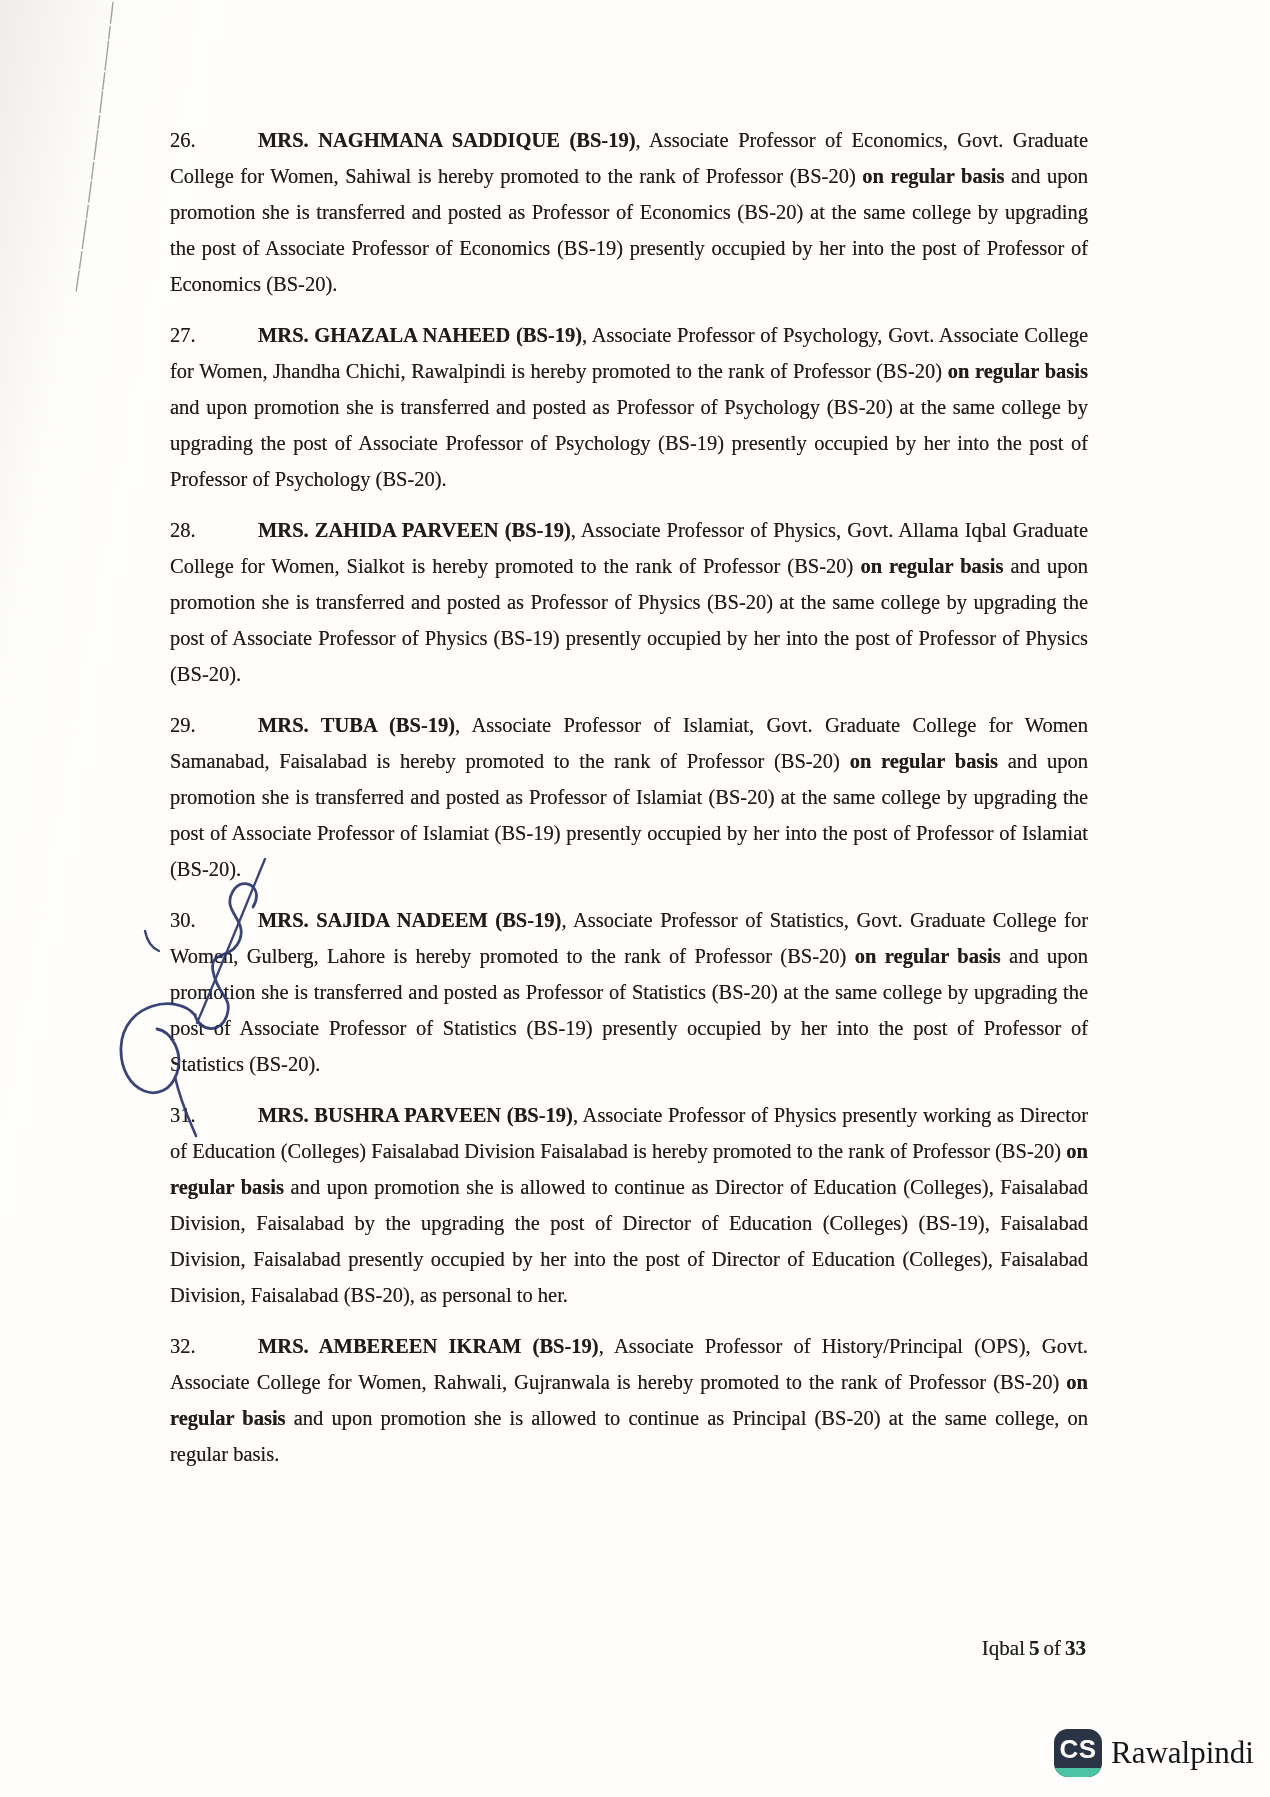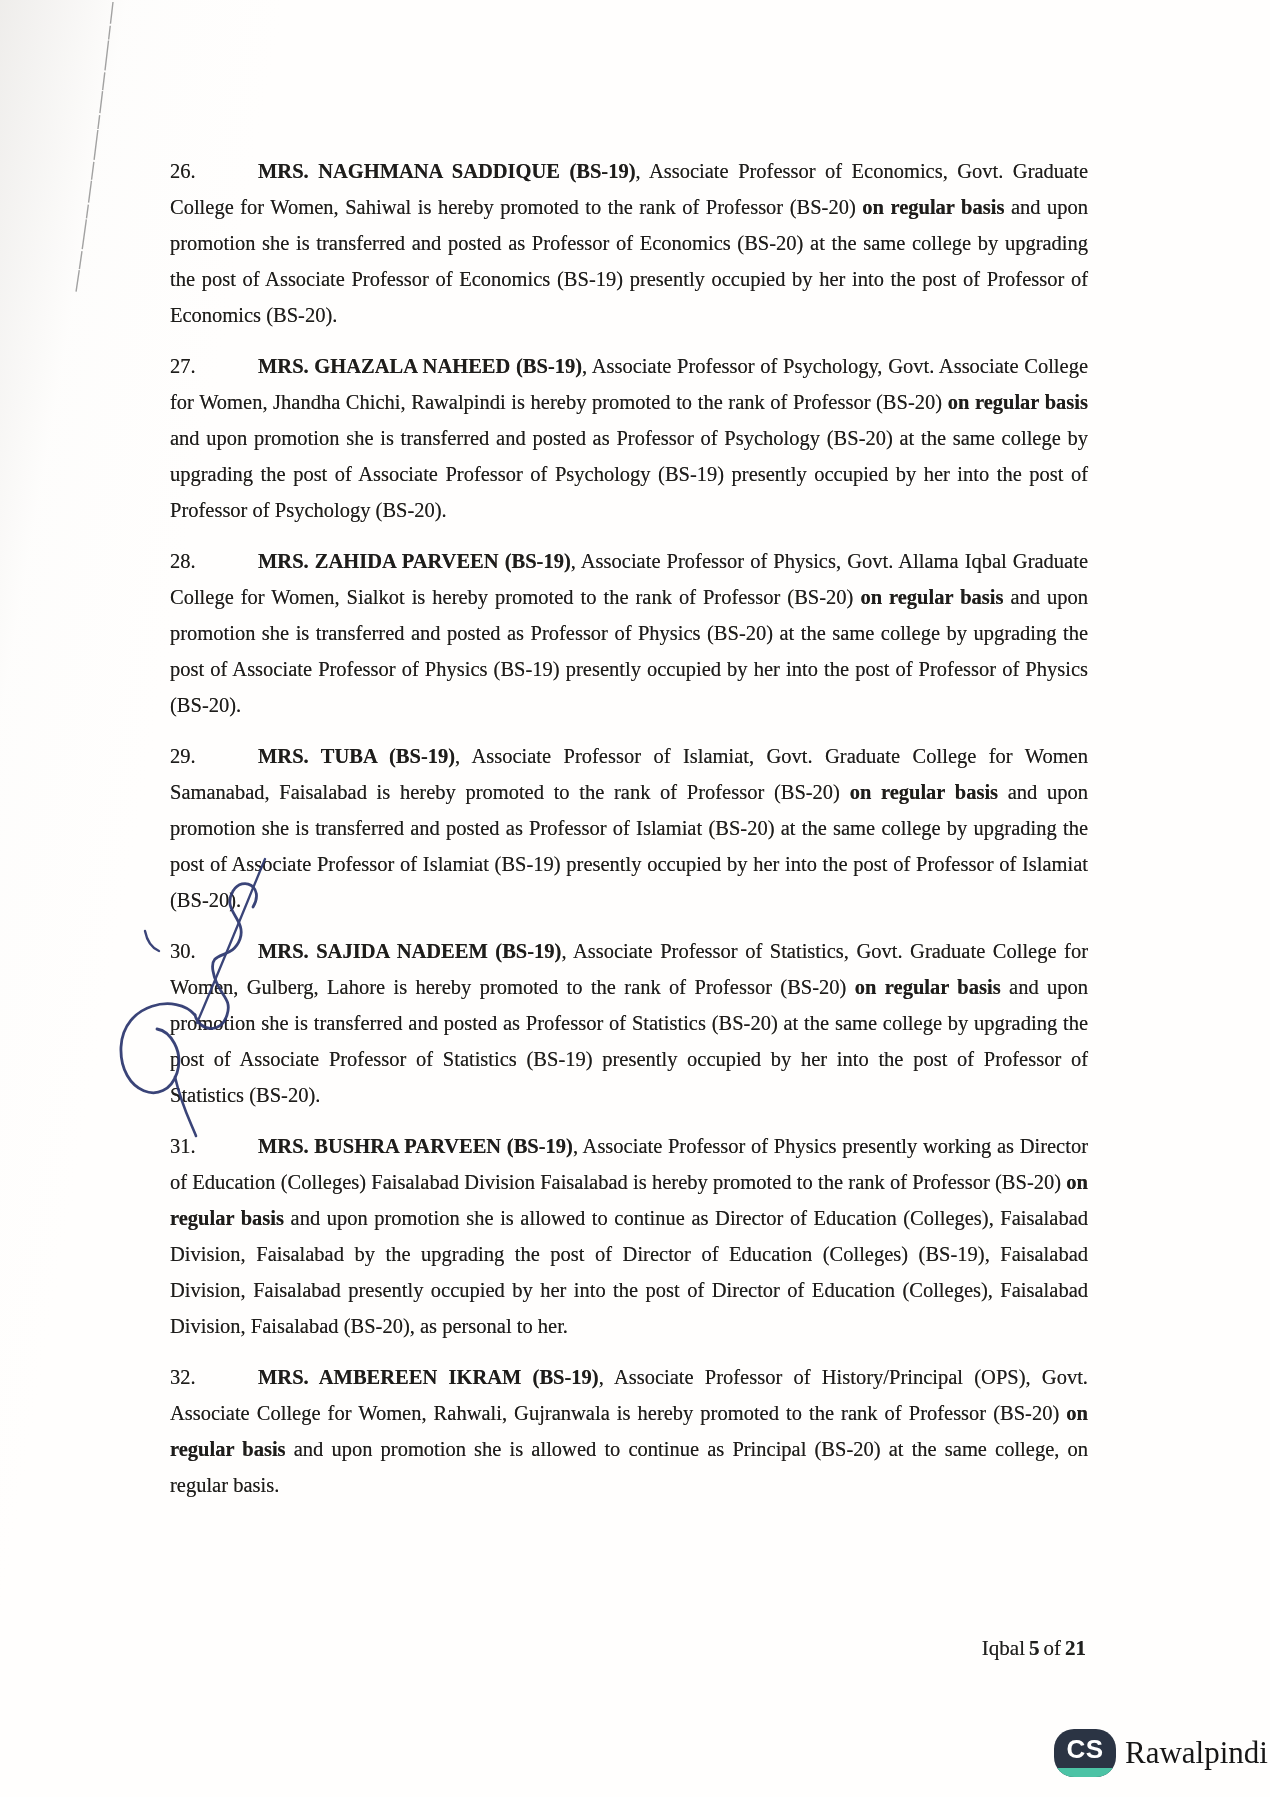--- a/index.html
+++ b/index.html
@@ -21,21 +21,20 @@
   .scan-line {
     position: absolute; left: 0; top: 0;
     width: 200px; height: 340px;
     pointer-events: none;
   }
   .content {
     position: absolute;
     left: 170px;
     top: 122px;
     width: 918px;
-    margin-top: 31px;
   }
   .para {
     text-align: justify;
     font-size: 20.5px;
     line-height: 36px;
     margin-bottom: 15px;
     color: #1e1d1b;
     text-shadow: 0 0 0.5px rgba(35, 32, 28, 0.65);
   }
   .para-num { display: inline-block; width: 88px; }
@@ -63,23 +62,23 @@
   .watermark {
     position: absolute;
     left: 1054px;
     top: 1729px;
     display: flex;
     align-items: center;
     gap: 9px;
   }
   .cs-icon {
     position: relative;
-    width: 62px; height: 48px;
+    width: 48px; height: 48px;
     background: #2b3444;
-    border-radius: 20px;
+    border-radius: 14px;
     display: flex;
     align-items: center;
     justify-content: center;
     overflow: hidden;
     flex: 0 0 auto;
   }
   .cs-text {
     color: #ffffff;
     font-family: "Liberation Sans", sans-serif;
     font-weight: bold;
@@ -123,21 +122,21 @@
     <g fill="none" stroke="#2c366f" stroke-linecap="round" stroke-linejoin="round" opacity="0.93">
       <path d="M 180 14 C 163 55, 140 112, 112 178" stroke-width="2.3"></path>
       <path d="M 168 62 C 180 42, 158 30, 148 46 C 136 66, 162 74, 155 94 C 147 116, 124 104, 128 126 C 132 150, 148 152, 142 170 C 136 190, 114 186, 110 170" stroke-width="2.8"></path>
       <path d="M 110 170 C 92 148, 38 158, 36 202 C 34 248, 80 264, 92 228 C 99 206, 85 186, 72 184" stroke-width="2.8"></path>
       <path d="M 90 232 C 97 262, 106 278, 111 291" stroke-width="2.6"></path>
       <path d="M 60 86 C 62 96, 67 103, 74 106" stroke-width="2.4"></path>
     </g>
   </svg>
 
   <div class="footer">
-    <span>Iqbal</span><span class="fbold">5</span><span>of</span><span class="fbold">21</span>
+    <span>Iqbal</span><span class="fbold">5</span><span>of</span><span class="fbold">33</span>
   </div>
 
   <div class="watermark">
     <div class="cs-icon">
       <span class="cs-text">CS</span>
       <div class="cs-strip"></div>
     </div>
     <span class="cs-brand">Rawalpindi</span>
   </div>
 

